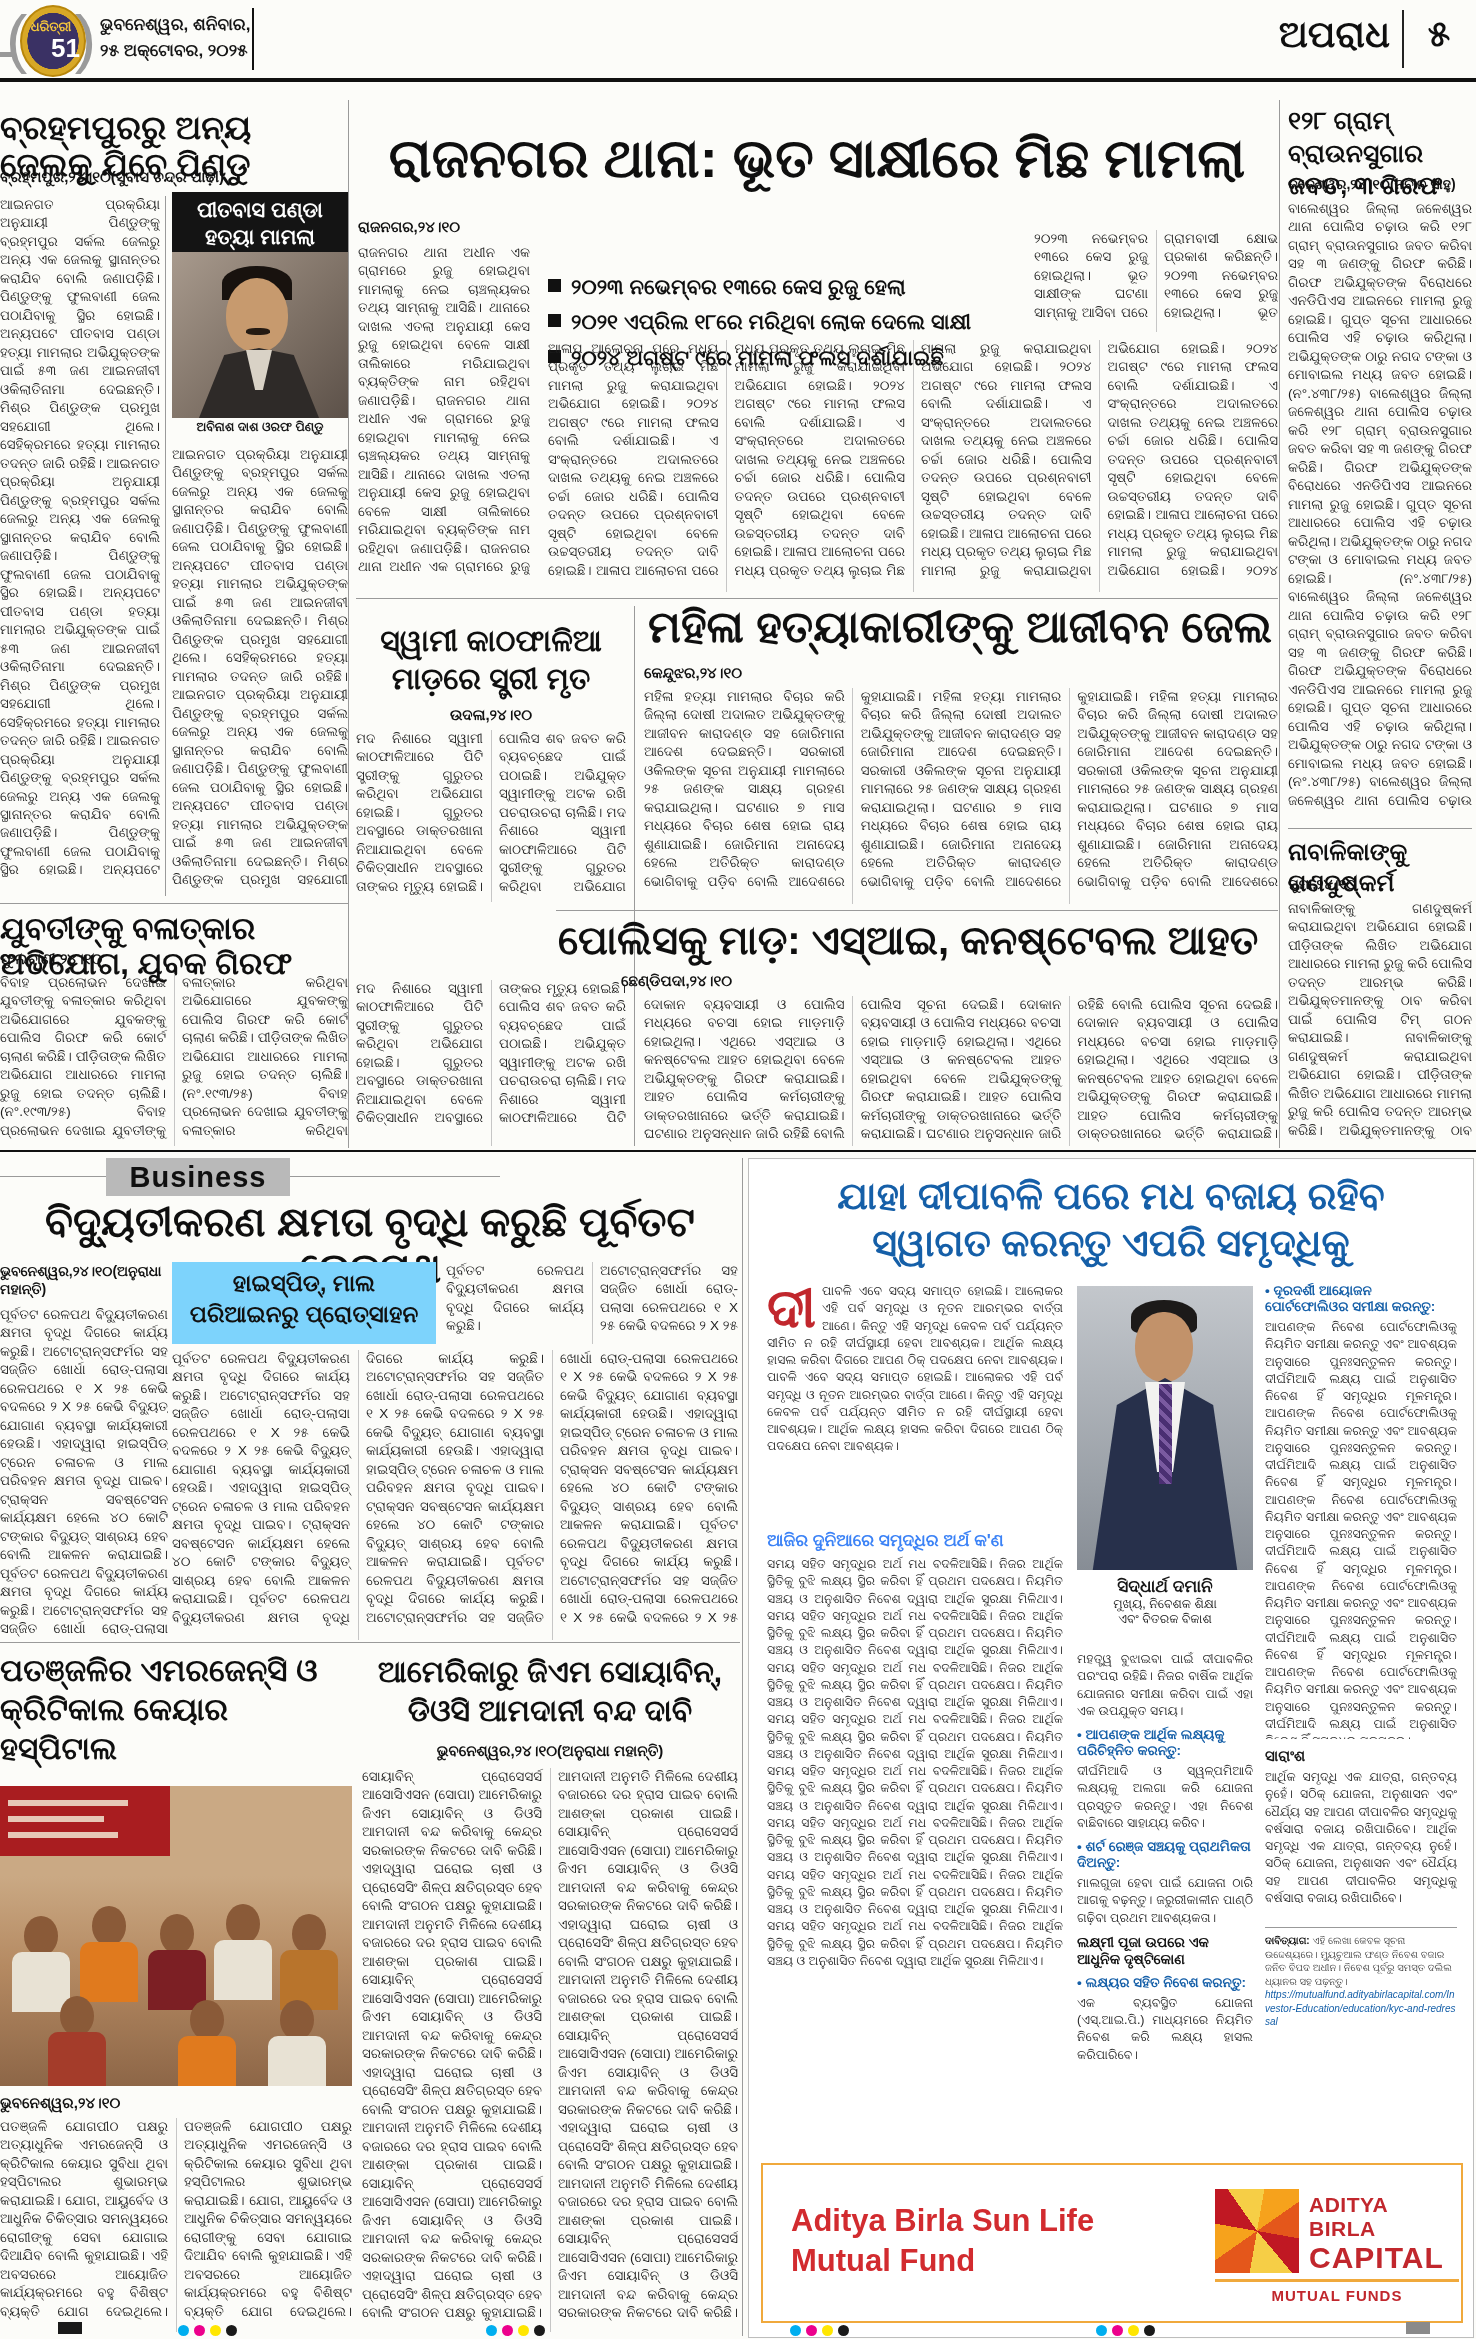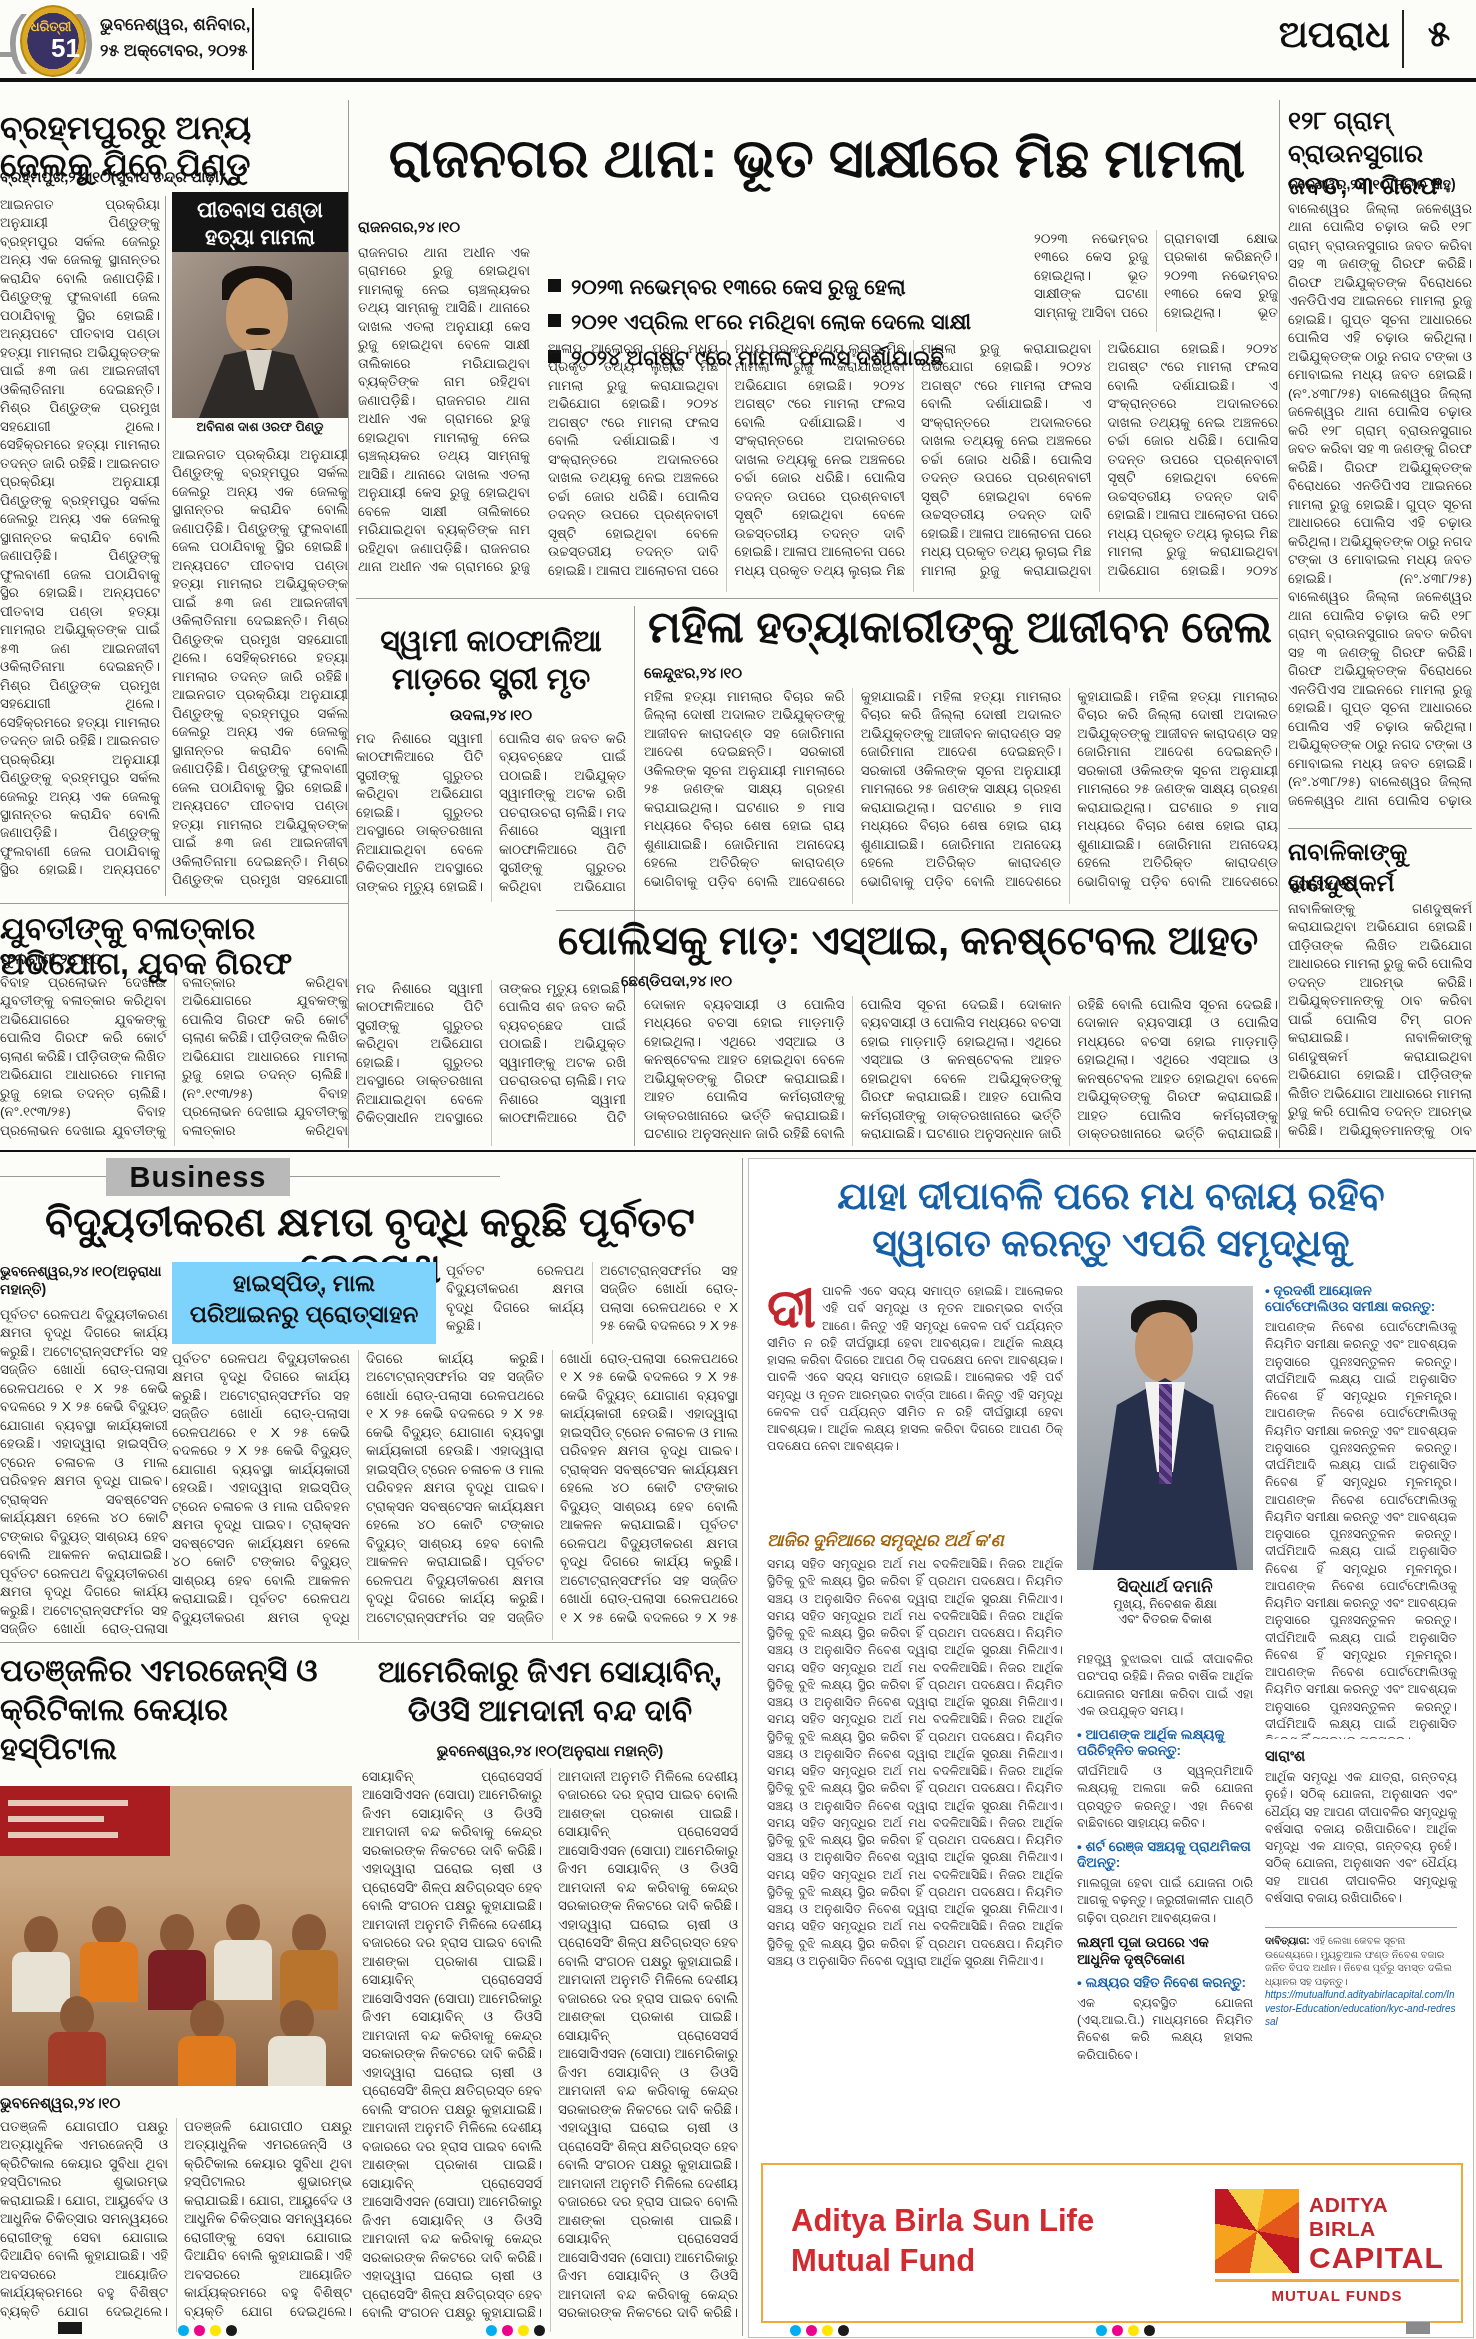--- a/index.html
+++ b/index.html
@@ -271,21 +271,21 @@
 
   <div class="ad-title" style="margin:14px 10px 0 10px;font-size:38px;color:#155fa8;">
     <div>ଯାହା ଦୀପାବଳି ପରେ ମଧ ବଜାୟ ରହିବ</div>
     <div>ସ୍ୱାଗତ କରନ୍ତୁ ଏପରି ସମୃଦ୍ଧିକୁ</div>
   </div>
 
   <div class="abs" style="left:18px;top:124px;width:296px;height:868px;">
     <div class="ad-body" style="height:240px;">
       <span class="drop-cap" style="color:#c1272d;">ଦୀ</span><span>ପାବଳି ଏବେ ସଦ୍ୟ ସମାପ୍ତ ହୋଇଛି। ଆଲୋକର ଏହି ପର୍ବ ସମୃଦ୍ଧି ଓ ନୂତନ ଆରମ୍ଭର ବାର୍ତ୍ତା ଆଣେ। କିନ୍ତୁ ଏହି ସମୃଦ୍ଧି କେବଳ ପର୍ବ ପର୍ଯ୍ୟନ୍ତ ସୀମିତ ନ ରହି ଦୀର୍ଘସ୍ଥାୟୀ ହେବା ଆବଶ୍ୟକ। ଆର୍ଥିକ ଲକ୍ଷ୍ୟ ହାସଲ କରିବା ଦିଗରେ ଆପଣ ଠିକ୍ ପଦକ୍ଷେପ ନେବା ଆବଶ୍ୟକ। ପାବଳି ଏବେ ସଦ୍ୟ ସମାପ୍ତ ହୋଇଛି। ଆଲୋକର ଏହି ପର୍ବ ସମୃଦ୍ଧି ଓ ନୂତନ ଆରମ୍ଭର ବାର୍ତ୍ତା ଆଣେ। କିନ୍ତୁ ଏହି ସମୃଦ୍ଧି କେବଳ ପର୍ବ ପର୍ଯ୍ୟନ୍ତ ସୀମିତ ନ ରହି ଦୀର୍ଘସ୍ଥାୟୀ ହେବା ଆବଶ୍ୟକ। ଆର୍ଥିକ ଲକ୍ଷ୍ୟ ହାସଲ କରିବା ଦିଗରେ ଆପଣ ଠିକ୍ ପଦକ୍ଷେପ ନେବା ଆବଶ୍ୟକ।</span>
     </div>
-    <div class="ad-red-head" style="color:#a16207;font-style:italic;">ଆଜିର ଦୁନିଆରେ ସମୃଦ୍ଧିର ଅର୍ଥ କ'ଣ</div>
+    <div class="ad-red-head" style="color:#3b82f6;">ଆଜିର ଦୁନିଆରେ ସମୃଦ୍ଧିର ଅର୍ଥ କ'ଣ</div>
     <div class="ad-body" style="height:560px;">ସମୟ ସହିତ ସମୃଦ୍ଧିର ଅର୍ଥ ମଧ ବଦଳିଆସିଛି। ନିଜର ଆର୍ଥିକ ସ୍ଥିତିକୁ ବୁଝି ଲକ୍ଷ୍ୟ ସ୍ଥିର କରିବା ହିଁ ପ୍ରଥମ ପଦକ୍ଷେପ। ନିୟମିତ ସଞ୍ଚୟ ଓ ଅନୁଶାସିତ ନିବେଶ ଦ୍ୱାରା ଆର୍ଥିକ ସୁରକ୍ଷା ମିଳିଥାଏ। ସମୟ ସହିତ ସମୃଦ୍ଧିର ଅର୍ଥ ମଧ ବଦଳିଆସିଛି। ନିଜର ଆର୍ଥିକ ସ୍ଥିତିକୁ ବୁଝି ଲକ୍ଷ୍ୟ ସ୍ଥିର କରିବା ହିଁ ପ୍ରଥମ ପଦକ୍ଷେପ। ନିୟମିତ ସଞ୍ଚୟ ଓ ଅନୁଶାସିତ ନିବେଶ ଦ୍ୱାରା ଆର୍ଥିକ ସୁରକ୍ଷା ମିଳିଥାଏ। ସମୟ ସହିତ ସମୃଦ୍ଧିର ଅର୍ଥ ମଧ ବଦଳିଆସିଛି। ନିଜର ଆର୍ଥିକ ସ୍ଥିତିକୁ ବୁଝି ଲକ୍ଷ୍ୟ ସ୍ଥିର କରିବା ହିଁ ପ୍ରଥମ ପଦକ୍ଷେପ। ନିୟମିତ ସଞ୍ଚୟ ଓ ଅନୁଶାସିତ ନିବେଶ ଦ୍ୱାରା ଆର୍ଥିକ ସୁରକ୍ଷା ମିଳିଥାଏ। ସମୟ ସହିତ ସମୃଦ୍ଧିର ଅର୍ଥ ମଧ ବଦଳିଆସିଛି। ନିଜର ଆର୍ଥିକ ସ୍ଥିତିକୁ ବୁଝି ଲକ୍ଷ୍ୟ ସ୍ଥିର କରିବା ହିଁ ପ୍ରଥମ ପଦକ୍ଷେପ। ନିୟମିତ ସଞ୍ଚୟ ଓ ଅନୁଶାସିତ ନିବେଶ ଦ୍ୱାରା ଆର୍ଥିକ ସୁରକ୍ଷା ମିଳିଥାଏ। ସମୟ ସହିତ ସମୃଦ୍ଧିର ଅର୍ଥ ମଧ ବଦଳିଆସିଛି। ନିଜର ଆର୍ଥିକ ସ୍ଥିତିକୁ ବୁଝି ଲକ୍ଷ୍ୟ ସ୍ଥିର କରିବା ହିଁ ପ୍ରଥମ ପଦକ୍ଷେପ। ନିୟମିତ ସଞ୍ଚୟ ଓ ଅନୁଶାସିତ ନିବେଶ ଦ୍ୱାରା ଆର୍ଥିକ ସୁରକ୍ଷା ମିଳିଥାଏ। ସମୟ ସହିତ ସମୃଦ୍ଧିର ଅର୍ଥ ମଧ ବଦଳିଆସିଛି। ନିଜର ଆର୍ଥିକ ସ୍ଥିତିକୁ ବୁଝି ଲକ୍ଷ୍ୟ ସ୍ଥିର କରିବା ହିଁ ପ୍ରଥମ ପଦକ୍ଷେପ। ନିୟମିତ ସଞ୍ଚୟ ଓ ଅନୁଶାସିତ ନିବେଶ ଦ୍ୱାରା ଆର୍ଥିକ ସୁରକ୍ଷା ମିଳିଥାଏ। ସମୟ ସହିତ ସମୃଦ୍ଧିର ଅର୍ଥ ମଧ ବଦଳିଆସିଛି। ନିଜର ଆର୍ଥିକ ସ୍ଥିତିକୁ ବୁଝି ଲକ୍ଷ୍ୟ ସ୍ଥିର କରିବା ହିଁ ପ୍ରଥମ ପଦକ୍ଷେପ। ନିୟମିତ ସଞ୍ଚୟ ଓ ଅନୁଶାସିତ ନିବେଶ ଦ୍ୱାରା ଆର୍ଥିକ ସୁରକ୍ଷା ମିଳିଥାଏ। ସମୟ ସହିତ ସମୃଦ୍ଧିର ଅର୍ଥ ମଧ ବଦଳିଆସିଛି। ନିଜର ଆର୍ଥିକ ସ୍ଥିତିକୁ ବୁଝି ଲକ୍ଷ୍ୟ ସ୍ଥିର କରିବା ହିଁ ପ୍ରଥମ ପଦକ୍ଷେପ। ନିୟମିତ ସଞ୍ଚୟ ଓ ଅନୁଶାସିତ ନିବେଶ ଦ୍ୱାରା ଆର୍ଥିକ ସୁରକ୍ଷା ମିଳିଥାଏ।</div>
   </div>
 
   <div class="abs photo photo-adman" style="left:328px;top:127px;width:176px;height:284px;">
     <div class="am-hair"></div>
     <div class="am-head"></div>
     <div class="am-suit"></div>
     <div class="am-shirt"></div>
     <div class="am-tie"></div>
   </div>

